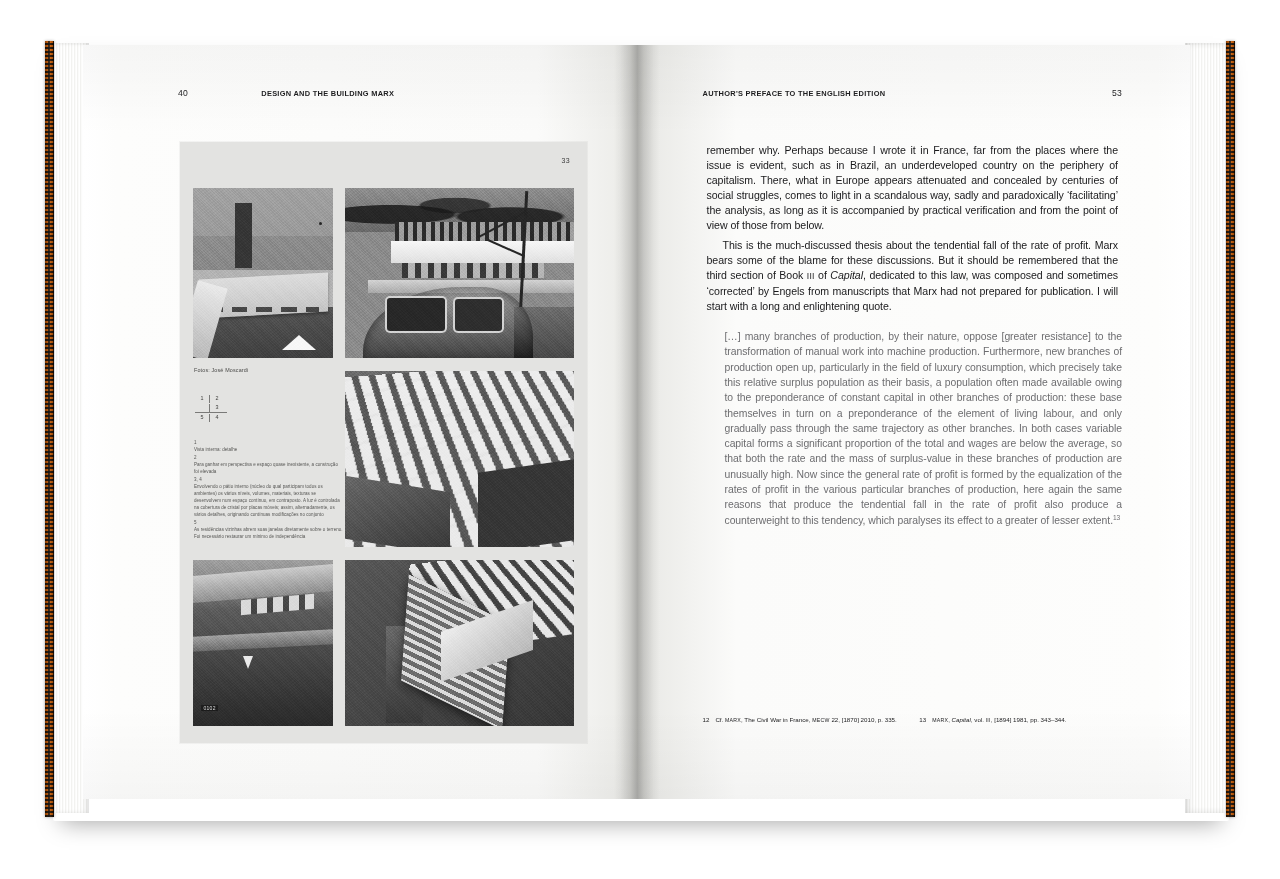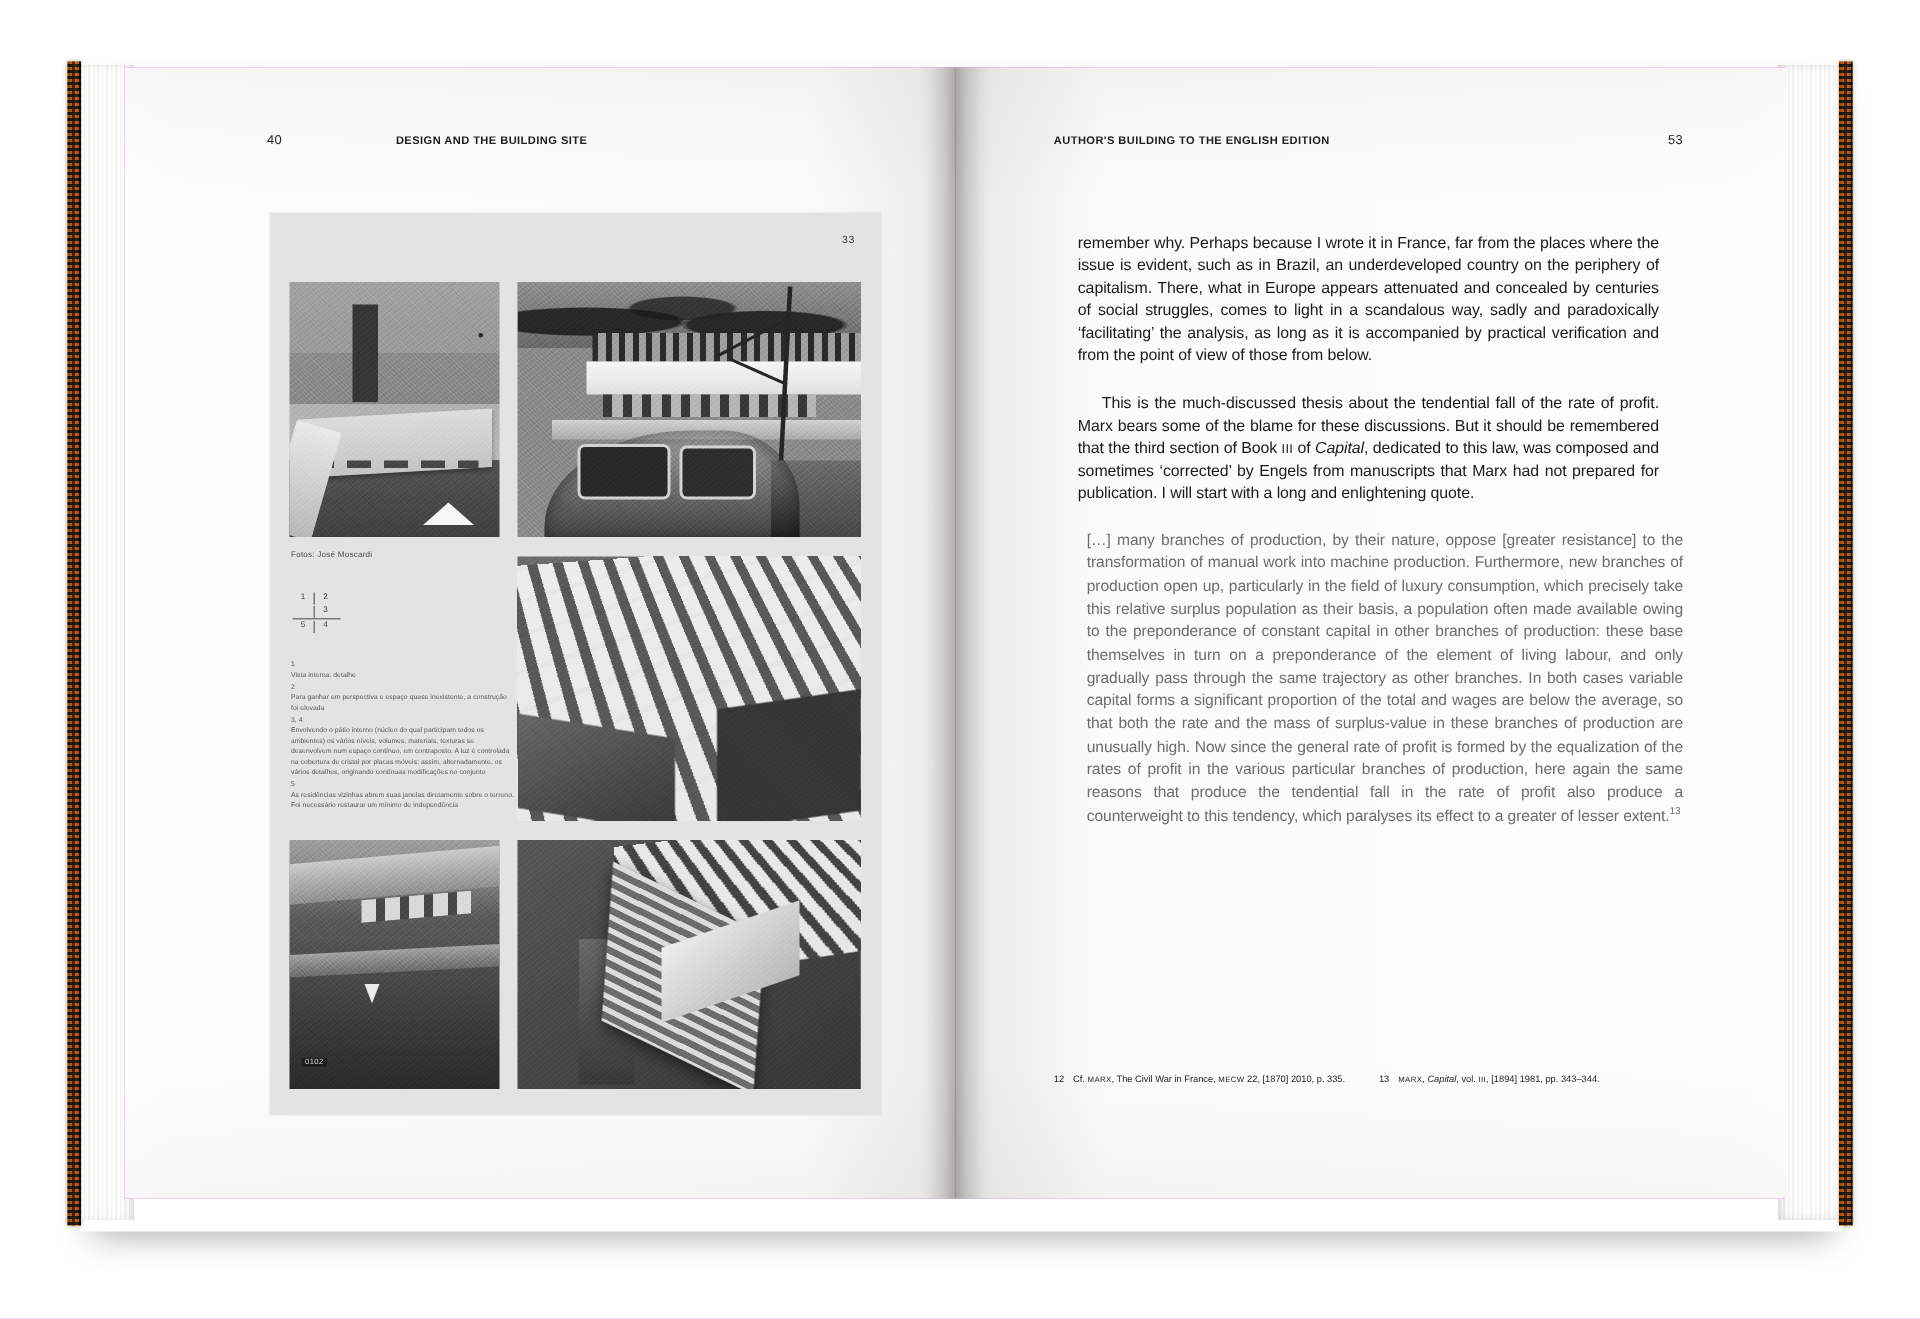--- a/index.html
+++ b/index.html
@@ -413,21 +413,21 @@
   
   .textcol {
     position: absolute;
     left: 66px; right: 68px; top: 94px;
     font-size: 10.6px;
     line-height: 15.1px;
     color: #19191b;
     text-align: justify;
     letter-spacing: -.05px;
   }
-  .textcol p { margin: 16px; }
+  .textcol p { margin: 4px; }
   .textcol p.indent { text-indent: 16px; }
   .sc {
     font-size: 8.6px;
     letter-spacing: .2px;
   }
   .ital { font-style: italic; }
 
   blockquote {
     margin: 15px 0 0 0;
     padding: 0 0 0 22px;
@@ -465,21 +465,21 @@
     <div class="edge edge-left"></div>
     <div class="edge edge-right"></div>
 
     <div class="book-shadow"></div>
 
     <div class="spread">
 
       <div class="page page-left">
 
         <div class="folio">40</div>
-        <div class="runhead">DESIGN AND THE BUILDING SITE</div>
+        <div class="runhead">DESIGN AND THE BUILDING MARX</div>
 
         <div class="plate">
 
           <div class="plate-folio">33</div>
 
           <div class="photo grain ph1">
             <div class="wall-dark"></div>
             <div class="slab"></div>
             <div class="slab-slots"></div>
             <div class="diag"></div>
@@ -556,21 +556,21 @@
                <span>Envolvendo o pátio interno (núcleo do qual participam todos os ambientes) os vários níveis, volumes, materiais, texturas se desenvolvem num espaço contínuo, em contraposto. A luz é controlada na cobertura de cristal por placas móveis; assim, alternadamente, os vários detalhes, originando contínuas modificações no conjunto</span></p>
             <p><span class="num">5</span>
                <span>As residências vizinhas abrem suas janelas diretamente sobre o terreno. Foi necessário restaurar um mínimo de independência</span></p>
           </div>
 
         </div>
       </div>
 
       <div class="page page-right">
 
-        <div class="runhead">AUTHOR'S BUILDING TO THE ENGLISH EDITION</div>
+        <div class="runhead">AUTHOR'S PREFACE TO THE ENGLISH EDITION</div>
         <div class="folio">53</div>
 
         <div class="textcol">
 
           <p>remember why. Perhaps because I wrote it in France, far from the places where the issue is evident, such as in Brazil, an underdeveloped country on the periphery of capitalism. There, what in Europe appears attenuated and concealed by centuries of social struggles, comes to light in a scandalous way, sadly and paradoxically ‘facilitating’ the analysis, as long as it is accompanied by practical verification and from the point of view of those from below.</p>
 
           <p class="indent"><span>This is the much-discussed thesis about the tendential fall of the rate of profit. Marx bears some of the blame for these discussions. But it should be remembered that the third section of Book </span><span class="sc">III</span><span> of </span><span class="ital">Capital</span><span>, dedicated to this law, was composed and sometimes ‘corrected’ by Engels from manuscripts that Marx had not prepared for publication. I will start with a long and enlightening quote.</span></p>
 
           <blockquote><span>[…] many branches of production, by their nature, oppose [greater resistance] to the transformation of manual work into machine production. Furthermore, new branches of production open up, particularly in the field of luxury consumption, which precisely take this relative surplus population as their basis, a population often made available owing to the preponderance of constant capital in other branches of production: these base themselves in turn on a preponderance of the element of living labour, and only gradually pass through the same trajectory as other branches. In both cases variable capital forms a significant proportion of the total and wages are below the average, so that both the rate and the mass of surplus-value in these branches of production are unusually high. Now since the general rate of profit is formed by the equalization of the rates of profit in the various particular branches of production, here again the same reasons that produce the tendential fall in the rate of profit also produce a counterweight to this tendency, which paralyses its effect to a greater of lesser extent.</span><sup>13</sup></blockquote>
 

